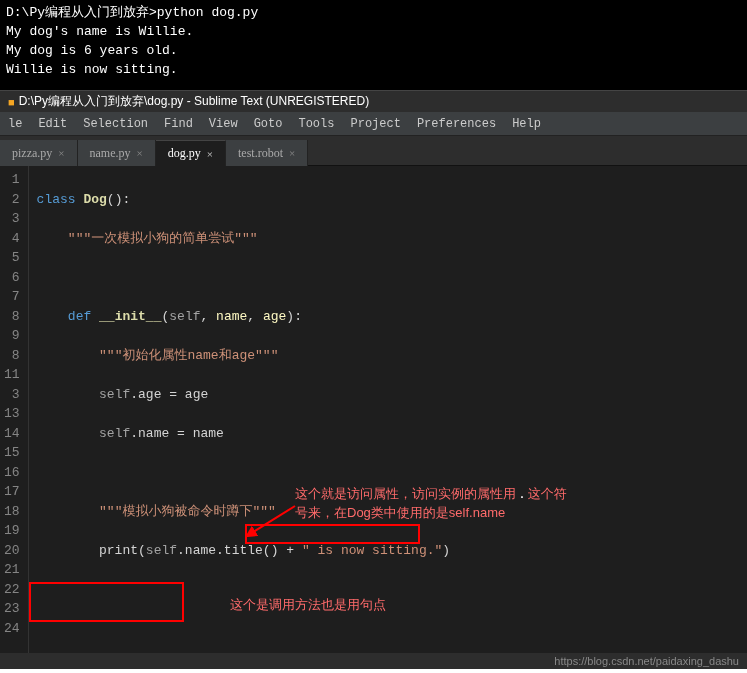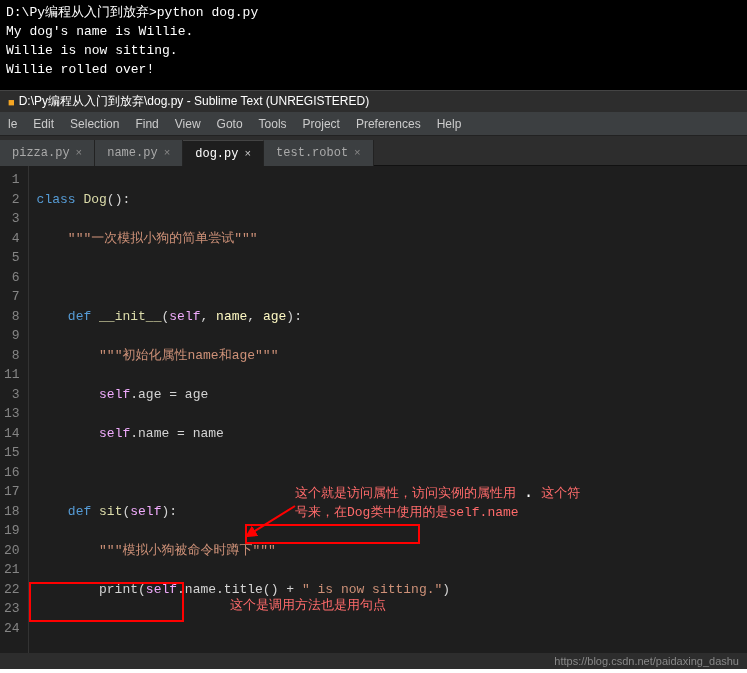--- a/index.html
+++ b/index.html
@@ -32,21 +32,21 @@
       margin-right: 4px;
       font-size: 11px;
     }
 
     
     #menubar {
       background: #3c3f41;
       display: flex;
       align-items: center;
       height: 24px;
-      font-family: Liberation Sans, sans-serif;
+      font-family: Liberation Mono, monospace;
       font-size: 12px;
       color: #ccc;
       border-bottom: 1px solid #222;
     }
     #menubar .menu-item {
       padding: 0 8px;
       height: 100%;
       display: flex;
       align-items: center;
       cursor: pointer;
@@ -61,21 +61,21 @@
       border-bottom: 1px solid #111;
     }
     .tab {
       display: flex;
       align-items: center;
       padding: 0 12px;
       height: 26px;
       background: #3c3f41;
       color: #aaa;
       font-size: 12px;
-      font-family: Liberation Mono, monospace;
+      font-family: Liberation Serif, serif;
       border-right: 1px solid #222;
       cursor: pointer;
       gap: 6px;
       position: relative;
       top: 1px;
     }
     .tab.active {
       background: #1e1e1e;
       color: #fff;
       border-top: 1px solid #444;
@@ -122,30 +122,30 @@
       font-size: 13px;
       line-height: 1.5;
       flex: 1;
       position: relative;
       white-space: pre;
       overflow: hidden;
     }
 
     
     .kw { color: #569cd6; } 
-    .fn { color: #dcdcaa; } 
+    .fn { color: #dcdcaa; font-weight: bold; } 
     .str { color: #ce9178; } 
     .param { color: #fef9c3; } 
-    .self-kw { color: #f0abfc; }
+    .self-kw { color: #a3a3a3; }
 
     
     .annotation {
       position: absolute;
       color: #ff6b6b;
-      font-family: Liberation Mono, monospace;
+      font-family: Liberation Sans, sans-serif;
       font-size: 13px;
       pointer-events: none;
     }
 
     
     .red-box {
       position: absolute;
       border: 2px solid #ff0000;
       pointer-events: none;
     }
@@ -173,22 +173,22 @@
     }
 
     .code-line { display: block; height: 19.5px; line-height: 19.5px; }
   </style>
 </head>
 <body>
 
 <div id="terminal">
   <div>D:\Py编程从入门到放弃&gt;python dog.py</div>
   <div>My dog's name is Willie.</div>
+  <div>My dog is 6 years old.</div>
   <div>Willie is now sitting.</div>
-  <div>Willie rolled over!</div>
 </div>
 
 <div id="titlebar">
   <span class="drive-icon">■</span>
   <span>D:\Py编程从入门到放弃\dog.py - Sublime Text (UNREGISTERED)</span>
 </div>
 
 <div id="menubar">
   <div class="menu-item">le</div>
   <div class="menu-item">Edit</div>
@@ -251,21 +251,20 @@
     </div>
     <div id="code-area">
 <span class="code-line"><span class="kw">class</span> <span class="fn">Dog</span>():</span>
 <span class="code-line">    <span class="str">"""一次模拟小狗的简单尝试"""</span></span>
 <span class="code-line"></span>
 <span class="code-line">    <span class="kw">def</span> <span class="fn">__init__</span>(<span class="self-kw">self</span>, <span class="param">name</span>, <span class="param">age</span>):</span>
 <span class="code-line">        <span class="str">"""初始化属性name和age"""</span></span>
 <span class="code-line">        <span class="self-kw">self</span>.age = age</span>
 <span class="code-line">        <span class="self-kw">self</span>.name = name</span>
 <span class="code-line"></span>
-<span class="code-line">    <span class="kw">def</span> <span class="fn">sit</span>(<span class="self-kw">self</span>):</span>
 <span class="code-line">        <span class="str">"""模拟小狗被命令时蹲下"""</span></span>
 <span class="code-line">        print(<span class="self-kw">self</span>.name.title() + <span class="str">" is now sitting."</span>)</span>
 <span class="code-line"></span>
 
 
 
 
 
 
 

